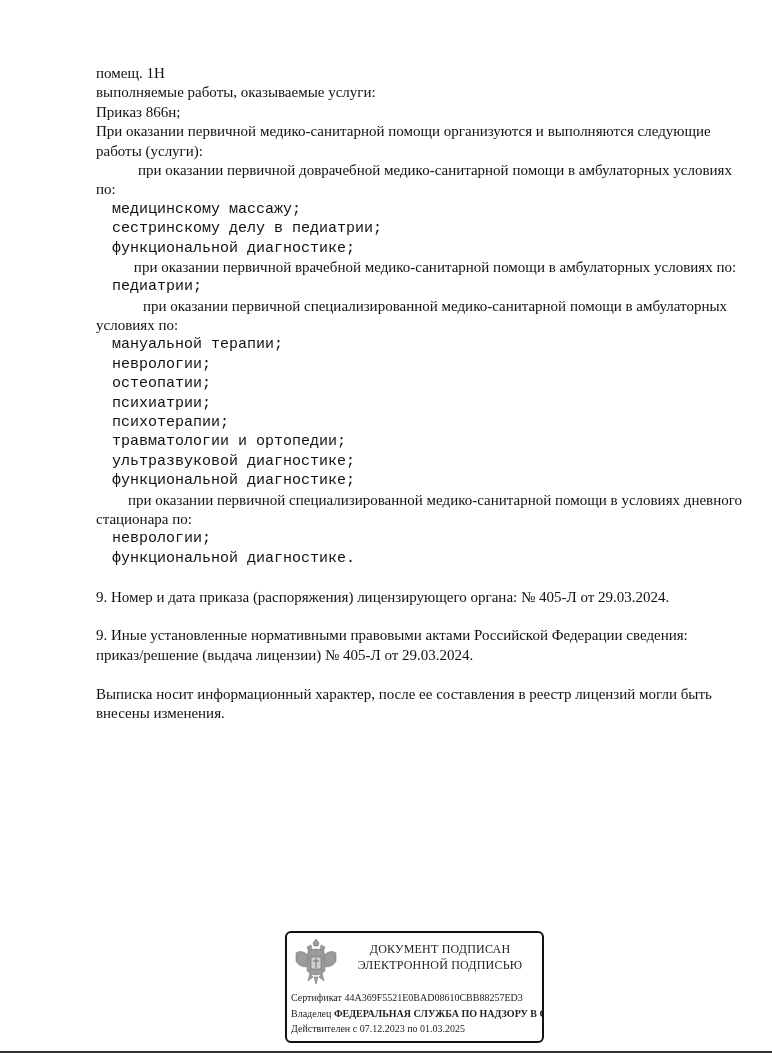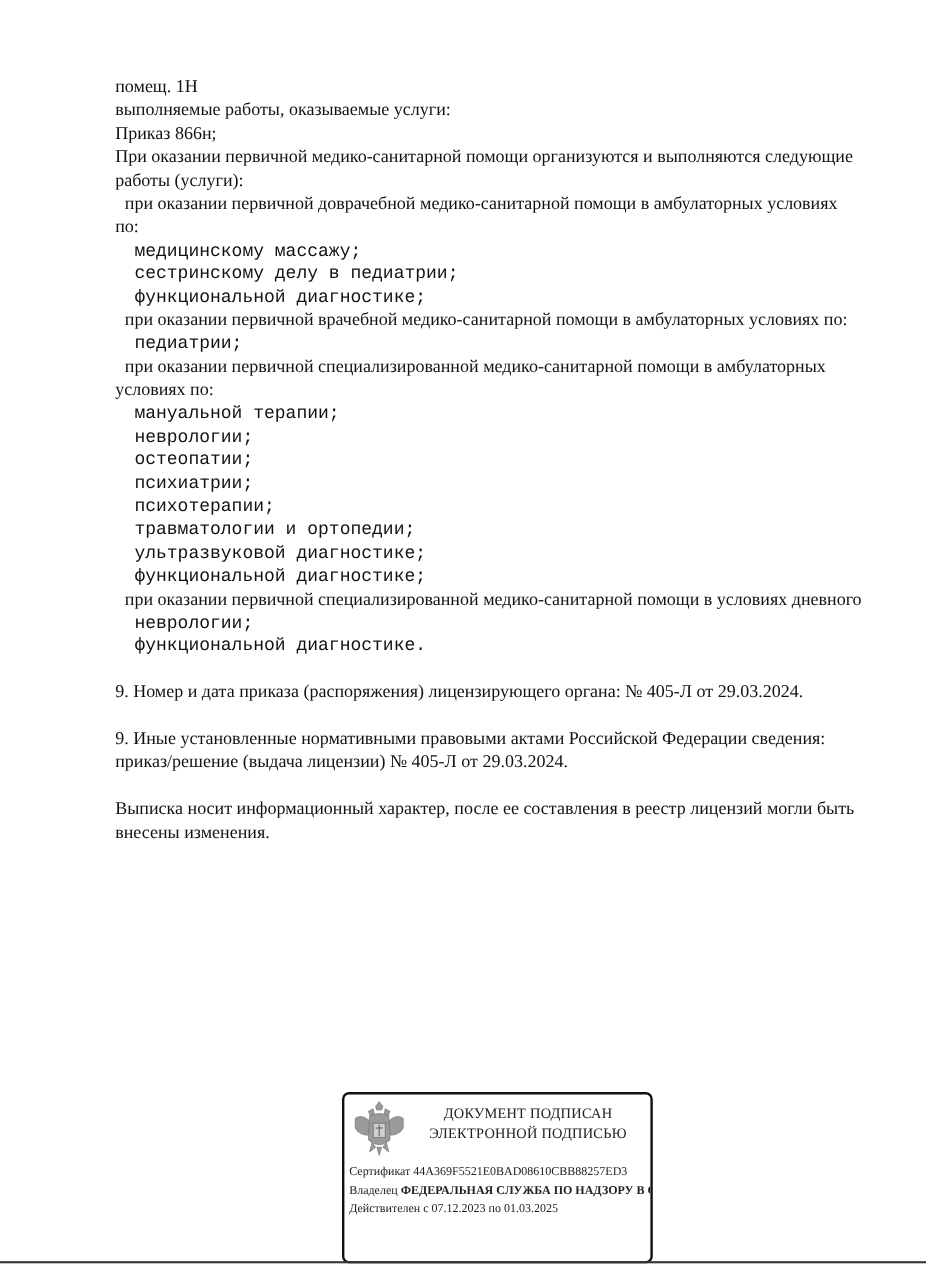--- a/index.html
+++ b/index.html
@@ -5,25 +5,25 @@
   html, body { margin: 0; padding: 0; }
   body {
     width: 772px; height: 1053px; background: #ffffff; position: relative; overflow: hidden;
     font-family: "Liberation Serif", serif; color: #111111;
   }
   .page-text {
     position: absolute; left: 96px; top: 64px; width: 670px;
     font-size: 15px; line-height: 19.4px;
   }
   .line { white-space: nowrap; display: block; height: 19.4px; }
-  .ind1 { padding-left: 8px; }
+  .ind1 { padding-left: 8px; text-align: center; }
   .ind2 { padding-left: 16px; font-family: Liberation Mono, monospace; }
   .gap { height: 19.4px; display: block; }
   .stamp {
-    position: absolute; left: 285px; top: 910px; width: 259px; height: 143px;
+    position: absolute; left: 285px; top: 931px; width: 259px; height: 112px;
     border: 2px solid #111; border-radius: 6px; box-sizing: border-box; overflow: hidden;
     background: #fff;
   }
   .emblem { position: absolute; left: 6px; top: 4px; width: 46px; height: 50px; }
   .stamp-title {
     position: absolute; left: 58px; top: 8px; width: 190px; text-align: center;
     font-size: 12px; line-height: 16px; letter-spacing: 0.2px; color: #222;
   }
   .stamp-info {
     position: absolute; left: 4px; top: 57px; width: 300px;
@@ -55,20 +55,21 @@
       <span class="line">условиях по:</span>
       <span class="line ind2">мануальной терапии;</span>
       <span class="line ind2">неврологии;</span>
       <span class="line ind2">остеопатии;</span>
       <span class="line ind2">психиатрии;</span>
       <span class="line ind2">психотерапии;</span>
       <span class="line ind2">травматологии и ортопедии;</span>
       <span class="line ind2">ультразвуковой диагностике;</span>
       <span class="line ind2">функциональной диагностике;</span>
       <span class="line ind1">при оказании первичной специализированной медико-санитарной помощи в условиях дневного</span>
+      <span class="line">стационара по:</span>
       <span class="line ind2">неврологии;</span>
       <span class="line ind2">функциональной диагностике.</span>
     </div>
   <span class="gap"></span>
   <span class="line">9. Номер и дата приказа (распоряжения) лицензирующего органа: № 405-Л от 29.03.2024.</span>
   <span class="gap"></span>
   <span class="line">9. Иные установленные нормативными правовыми актами Российской Федерации сведения:</span>
   <span class="line">приказ/решение (выдача лицензии) № 405-Л от 29.03.2024.</span>
   <span class="gap"></span>
   <span class="line">Выписка носит информационный характер, после ее составления в реестр лицензий могли быть</span>

